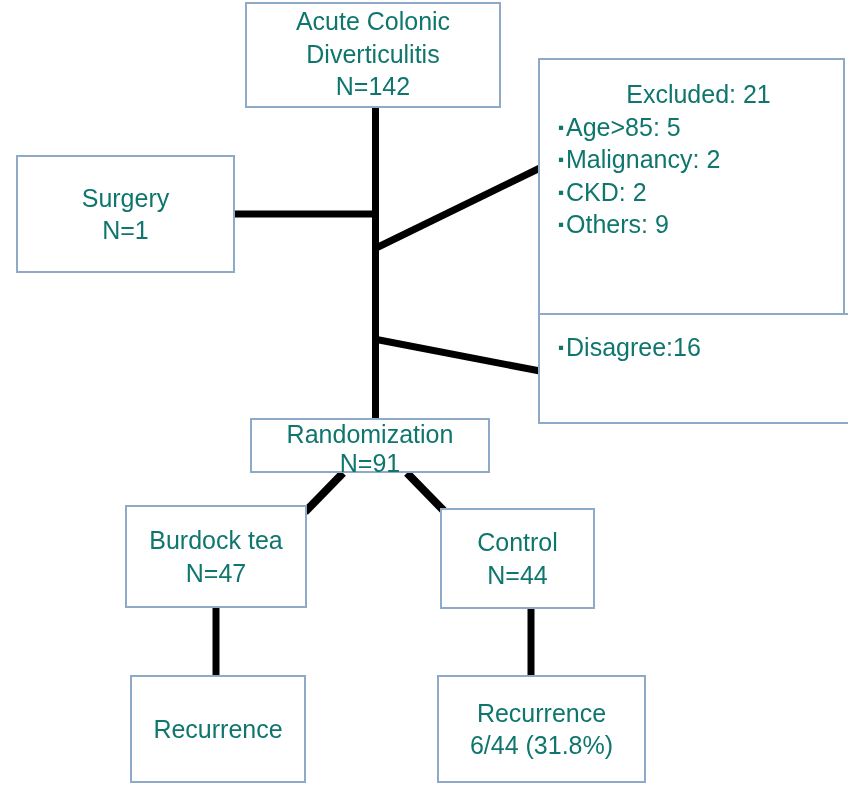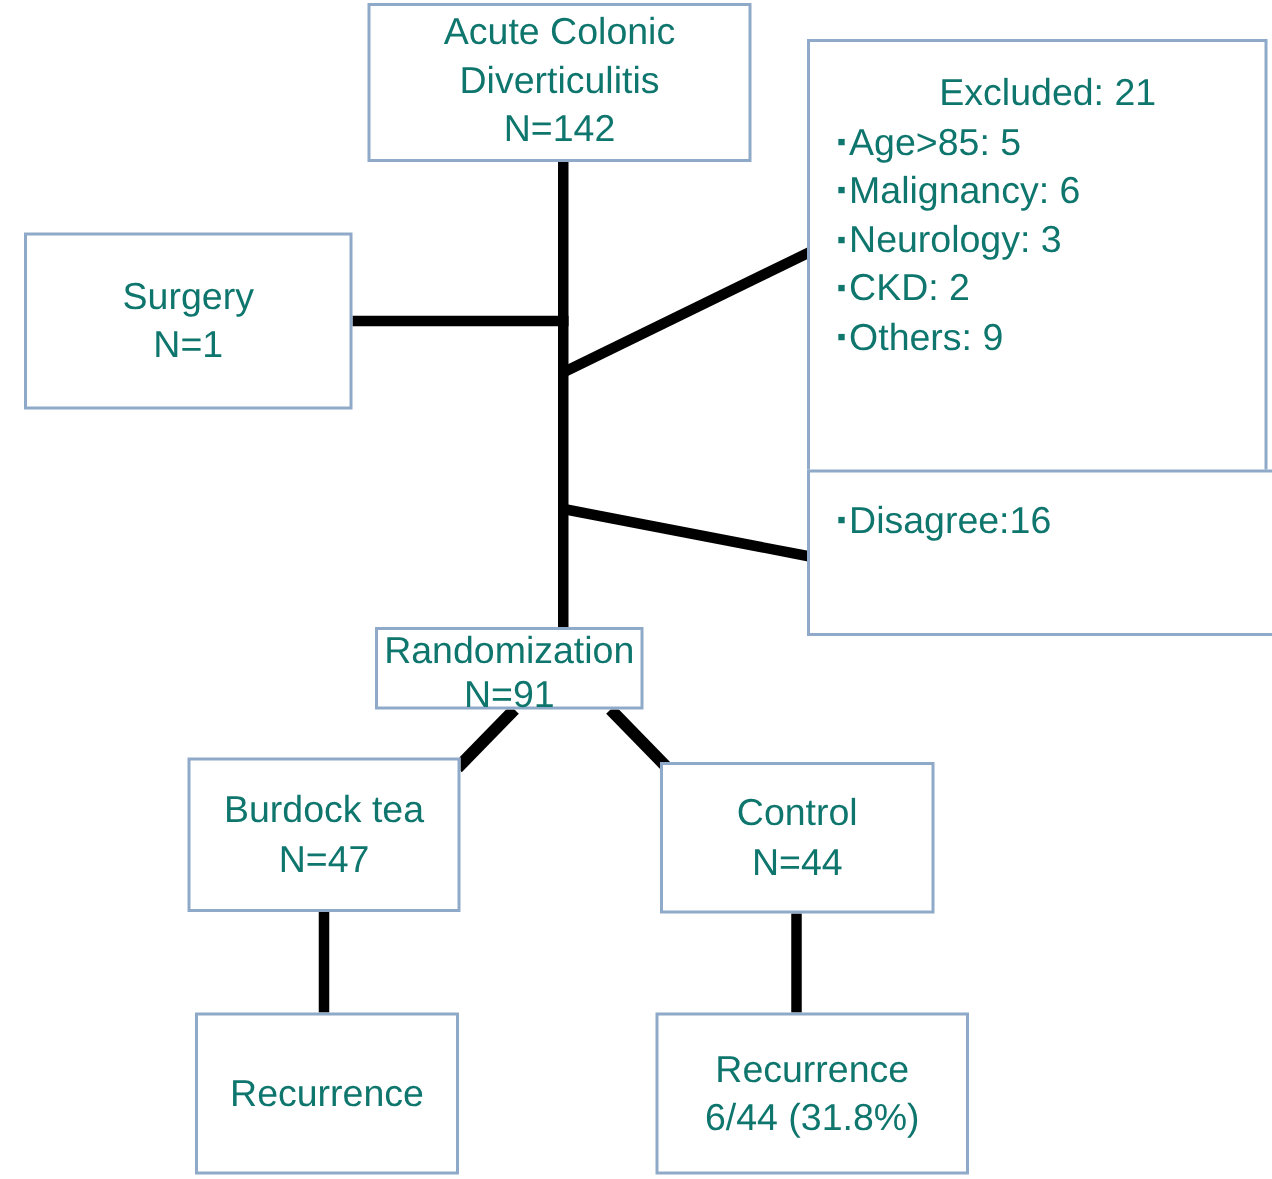--- a/index.html
+++ b/index.html
@@ -52,26 +52,26 @@
     display: block;
   }
   .node.list .bullet-line .bullet {
     font-size: 17px;
     vertical-align: 3px;
     margin-right: 2px;
   }
 
   
   #node-acute      { left: 245px; top: 2px;   width: 256px; height: 106px; padding-bottom: 2px; }
-  #node-excluded   { left: 538px; top: 26px;  width: 307px; height: 290px; padding: 18px 4px 0 18px; }
+  #node-excluded   { left: 538px; top: 58px;  width: 307px; height: 290px; padding: 18px 4px 0 18px; }
   #node-surgery    { left: 16px;   top: 155px; width: 219px; height: 118px; }
   #node-dropout    { left: 538px; top: 313px; width: 322px; height: 111px; padding: 16px 0 16px 18px; }
-  #node-random     { left: 250px; top: 418px; width: 179px; height: 55px; justify-content: flex-start; }
+  #node-random     { left: 250px; top: 418px; width: 240px; height: 55px; justify-content: flex-start; }
   #node-burdock    { left: 125px; top: 505px; width: 182px; height: 103px; }
-  #node-control    { left: 440px; top: 508px; width: 183px; height: 101px; }
+  #node-control    { left: 440px; top: 508px; width: 155px; height: 101px; }
   #node-rec-left   { left: 130px; top: 675px; width: 176px; height: 108px; }
   #node-rec-right  { left: 437px; top: 675px; width: 209px; height: 108px; }
 
   #node-random .line { line-height: 1.16; }
 
   
   #connectors {
     position: absolute;
     left: 0;
     top: 0;
@@ -107,22 +107,21 @@
 
   <div class="node" id="node-acute">
     <span class="line">Acute Colonic</span>
     <span class="line">Diverticulitis</span>
     <span class="line">N=142</span>
   </div>
 
   <div class="node list" id="node-excluded">
     <span class="heading">Excluded: 21</span>
     <span class="bullet-line"><span class="bullet">▪</span><span>Age&gt;85: 5</span></span>
-    <span class="bullet-line"><span class="bullet">▪</span><span>Malignancy: 6</span></span>
-    <span class="bullet-line"><span class="bullet">▪</span><span>Neurology: 3</span></span>
+    <span class="bullet-line"><span class="bullet">▪</span><span>Malignancy: 2</span></span>
     <span class="bullet-line"><span class="bullet">▪</span><span>CKD: 2</span></span>
     <span class="bullet-line"><span class="bullet">▪</span><span>Others: 9</span></span>
   </div>
 
   <div class="node" id="node-surgery">
     <span class="line">Surgery</span>
     <span class="line">N=1</span>
   </div>
 
   <div class="node list" id="node-dropout">

